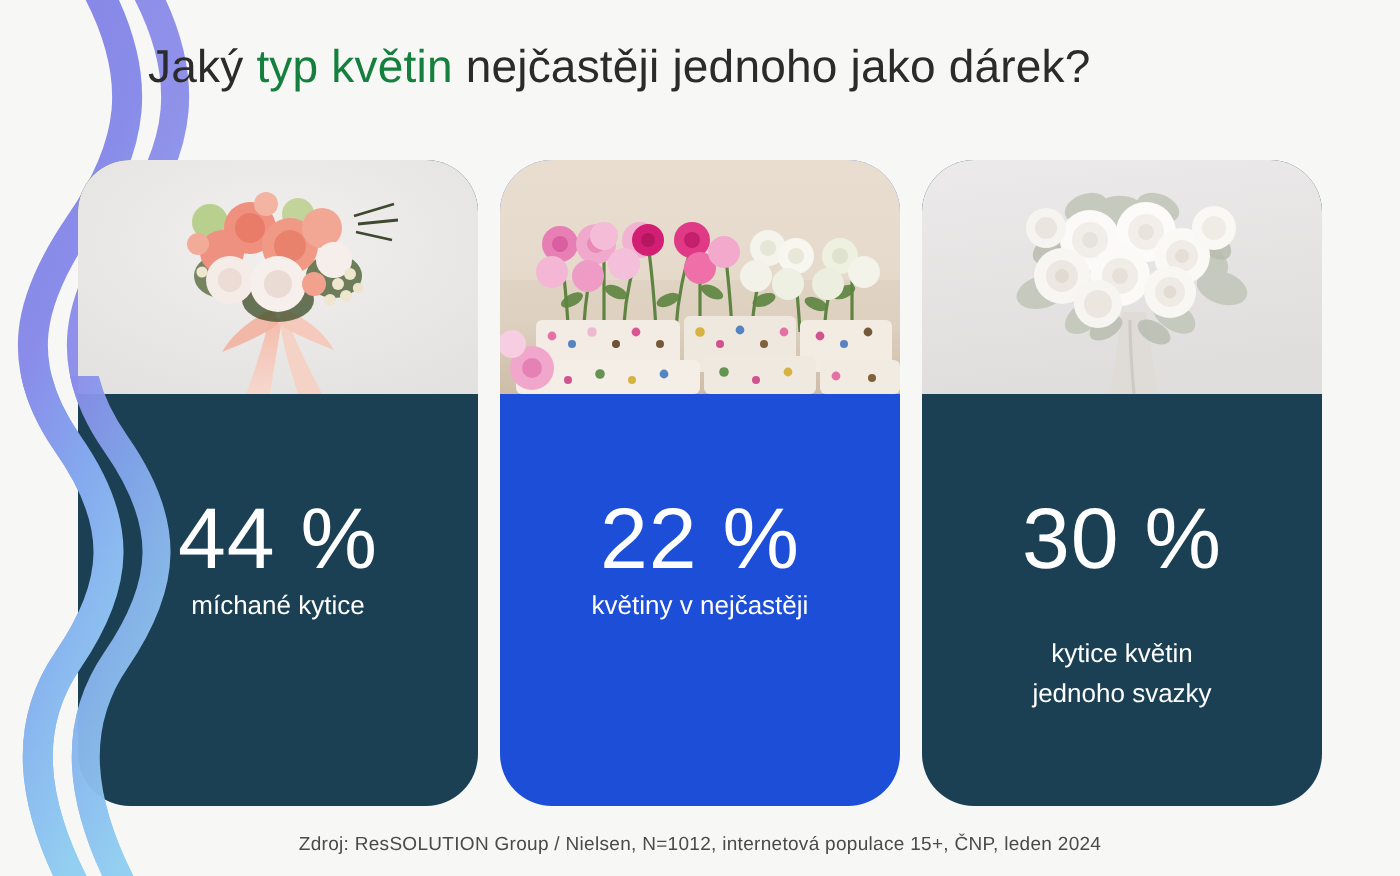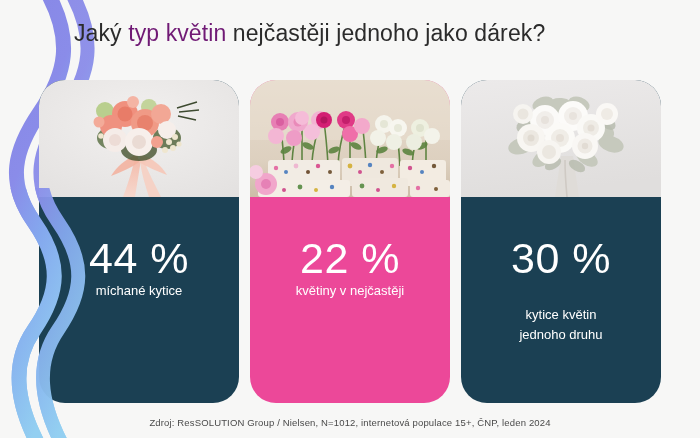--- a/index.html
+++ b/index.html
@@ -40,55 +40,55 @@
     top: 18px;
     width: 600px;
     font-size: 23px;
     font-weight: 400;
     line-height: 30px;
     letter-spacing: 0.1px;
     color: #2b2b2b;
     white-space: nowrap;
     z-index: 5;
   }
-  .title .hl { color: #701a75; }
+  .title .hl { color: #15803d; }
 
   
   .cards {
     position: absolute;
     left: 39px;
     top: 80px;
     width: 622px;
     height: 323px;
     z-index: 3;
   }
   .card {
     position: absolute;
     top: 0;
     width: 200px;
     height: 323px;
     border-radius: 26px;
     overflow: hidden;
     background: #1d4255;
   }
   .card.c1 { left: 0px;   background: #1b4053; }
-  .card.c2 { left: 211px; background: #ec4899; }
+  .card.c2 { left: 211px; background: #1d4ed8; }
   .card.c3 { left: 422px; background: #1b4053; }
 
   .card-photo {
     position: absolute;
     left: 0; top: 0;
     width: 100%;
     height: 117px;
     overflow: hidden;
   }
   .card-body {
     position: absolute;
     left: 0;
-    top: 117px;
+    top: 129px;
     width: 100%;
     height: 224px;
     display: flex;
     flex-direction: column;
     align-items: center;
   }
   .pct {
     margin-top: 38px;
     font-size: 43px;
     font-weight: 300;
@@ -382,21 +382,21 @@
           <circle cx="146" cy="34" r="11" fill="#faf8f5"></circle>
           <circle cx="146" cy="34" r="6" fill="#efebe5"></circle>
           <circle cx="62" cy="34" r="10" fill="#f6f4f0"></circle>
           <circle cx="62" cy="34" r="5.5" fill="#eae6df"></circle>
         </svg>
       </div>
       <div class="card-body">
         <div class="pct">30 %</div>
         <div class="card-label">
           <div>kytice květin</div>
-          <div>jednoho druhu</div>
+          <div>jednoho svazky</div>
         </div>
       </div>
     </div>
 
   </div>
 
   <div class="wave-layer front">
     <svg width="700" height="438" viewBox="0 0 700 438" xmlns="http://www.w3.org/2000/svg">
       <defs>
         <linearGradient id="ribbonGrad2" x1="0" y1="0" x2="0.25" y2="1">

